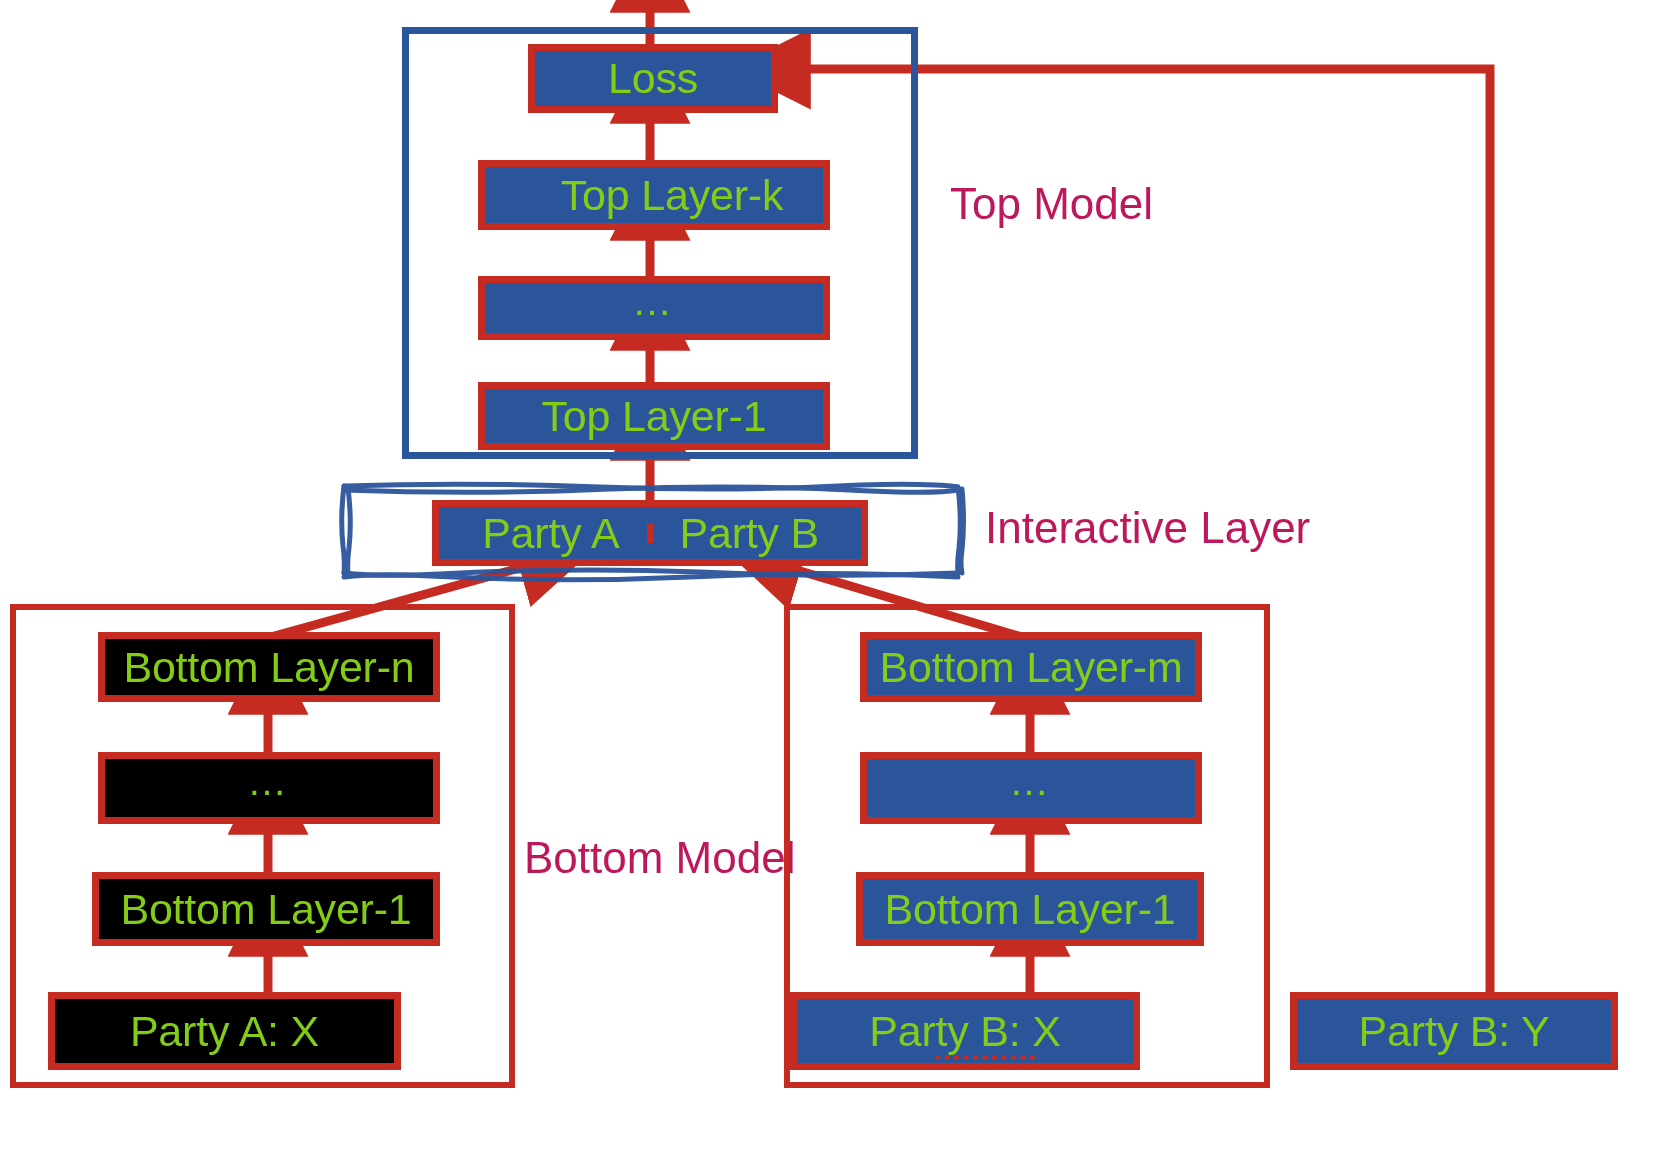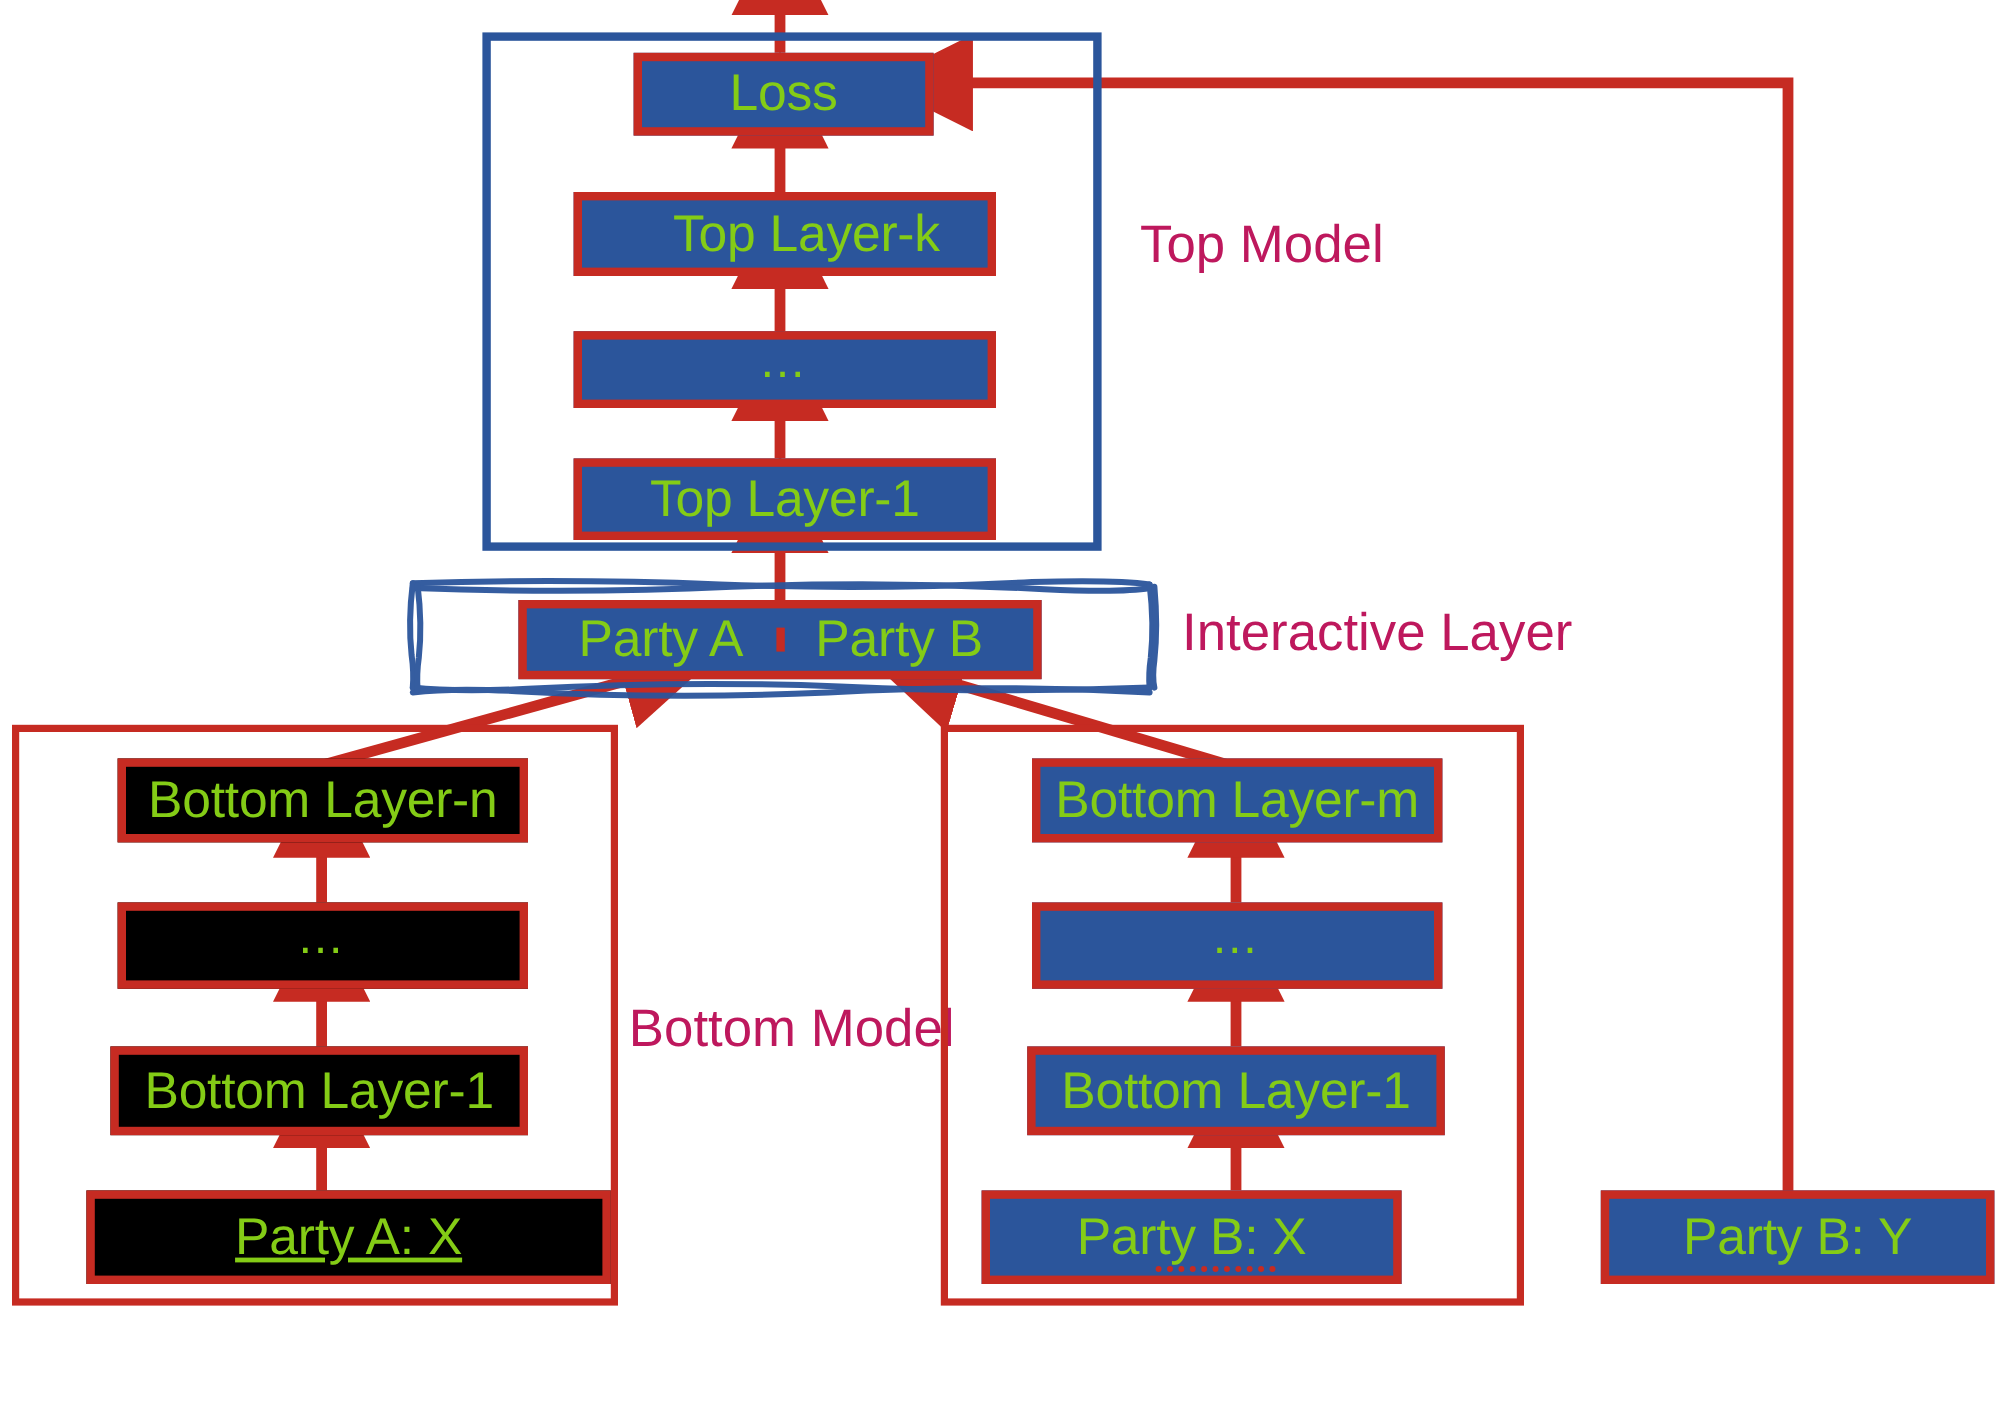--- a/index.html
+++ b/index.html
@@ -175,42 +175,42 @@
   </div>
 
   <div class="node black" style="left:98px; top:752px; width:342px; height:72px;">
     <span class="ellipsis">…</span>
   </div>
 
   <div class="node black" style="left:92px; top:872px; width:348px; height:74px;">
     <span>Bottom Layer-1</span>
   </div>
 
-  <div class="node black" style="left:72px; top:992px; width:437px; height:78px;text-decoration:underline;">
+  <div class="node black" style="left:48px; top:992px; width:353px; height:78px;">
     <span>Party A: X</span>
   </div>
 
   <div class="caption" style="left:524px; top:836px;">Bottom Model</div>
 
   <div class="group-frame frame-red" style="left:784px; top:604px; width:486px; height:484px;"></div>
 
   <div class="node blue" style="left:860px; top:632px; width:342px; height:70px;">
     <span>Bottom Layer-m</span>
   </div>
 
   <div class="node blue" style="left:860px; top:752px; width:342px; height:72px;">
     <span class="ellipsis">…</span>
   </div>
 
   <div class="node blue" style="left:856px; top:872px; width:348px; height:74px;">
     <span>Bottom Layer-1</span>
   </div>
 
-  <div class="node blue" style="left:818px; top:992px; width:350px; height:78px;">
+  <div class="node blue" style="left:790px; top:992px; width:350px; height:78px;">
     <span>Party B: X</span>
     <span class="spell-underline" style="left:138px; top:56px; width:100px;"></span>
   </div>
 
-  <div class="node blue" style="left:1290px; top:992px; width:328px; height:78px;margin-left:44px;">
+  <div class="node blue" style="left:1290px; top:992px; width:328px; height:78px;">
     <span>Party B: Y</span>
   </div>
 
 </div>
 
 </body></html>

